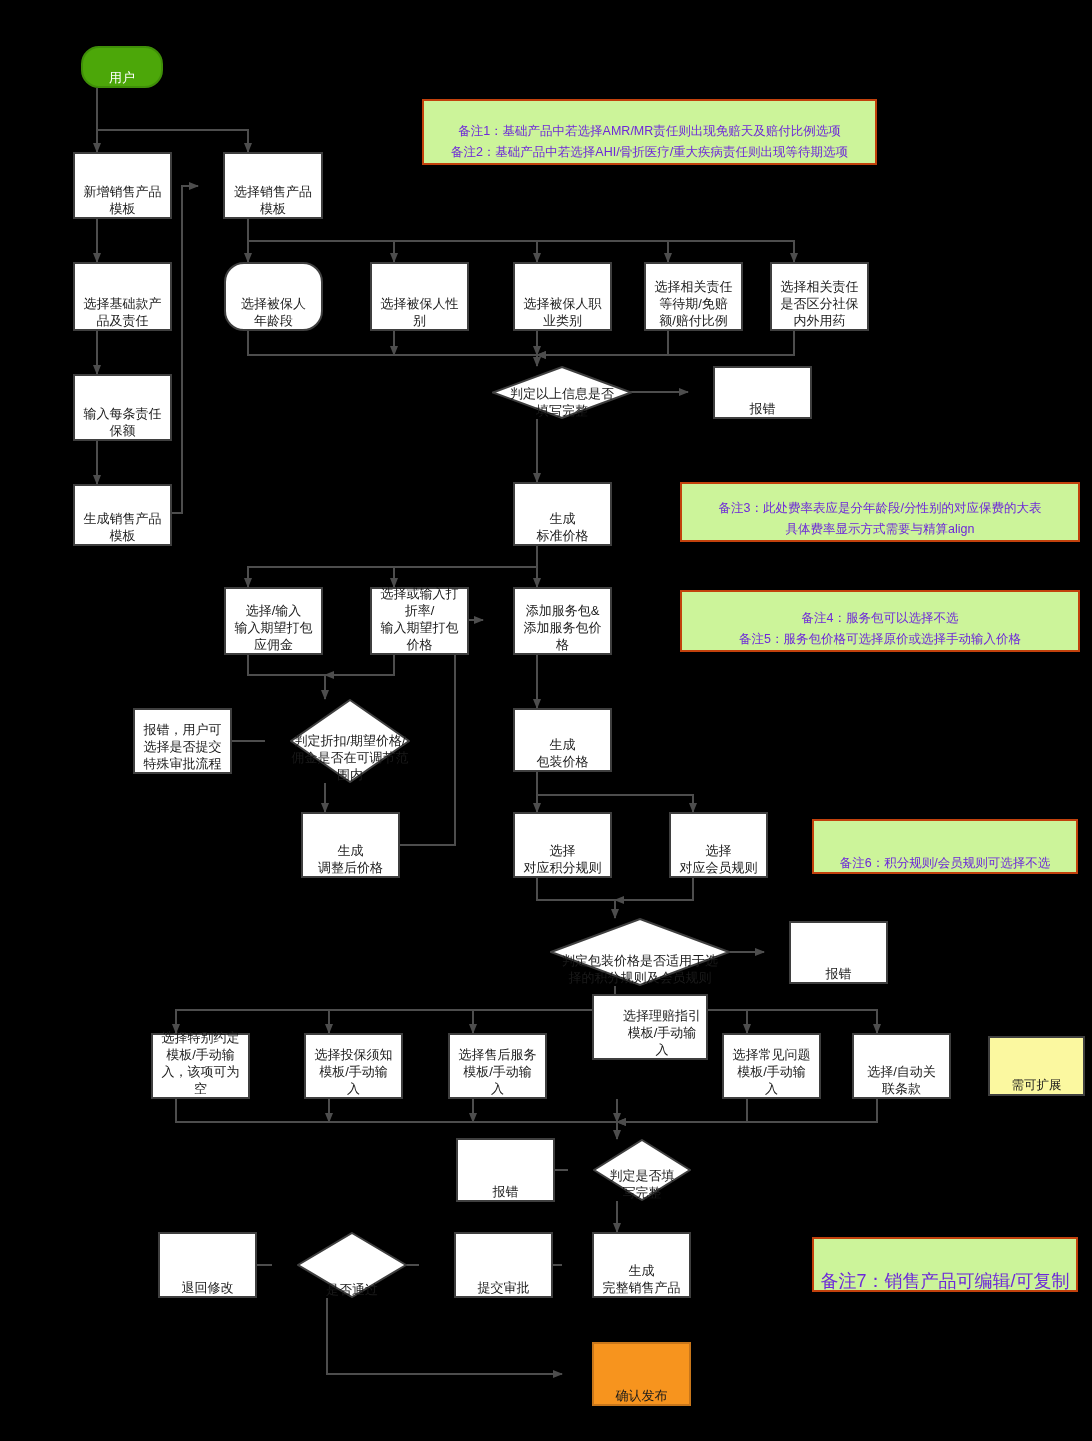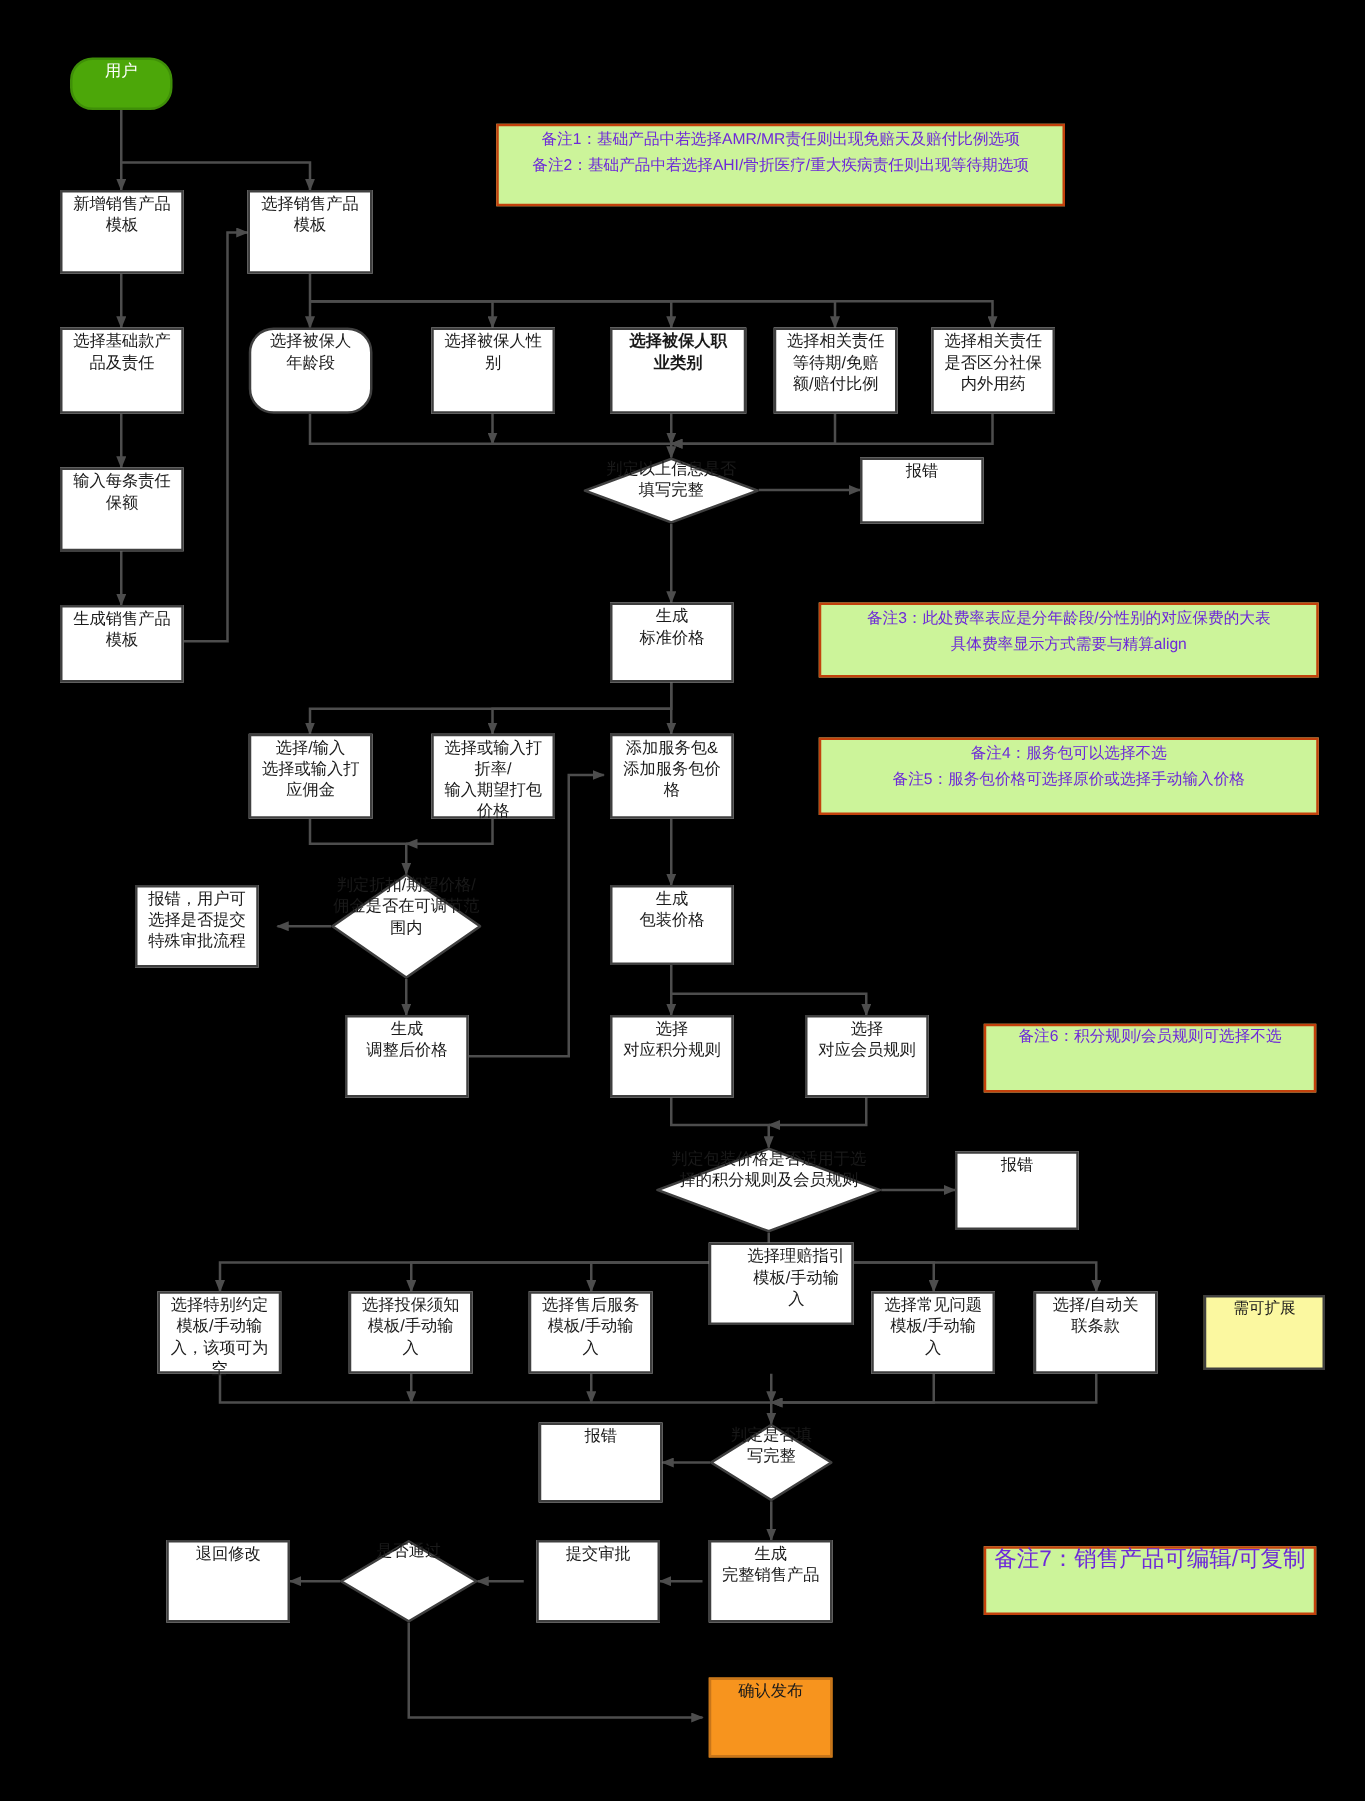--- a/index.html
+++ b/index.html
@@ -1,21 +1,21 @@
 <!DOCTYPE html>
 <html><head>
 <meta charset="utf-8">
 <style>
   html,body{margin:0;padding:0;background:#000;}
   #canvas{position:relative;width:1092px;height:1441px;background:#000;
     font-family:"Liberation Sans","DejaVu Sans",sans-serif;}
   #wires{position:absolute;left:0;top:0;width:1092px;height:1441px;}
-  .node{position:absolute;box-sizing:border-box;display:flex;align-items:flex-start;
+  .node{position:absolute;box-sizing:border-box;display:flex;align-items:flex-end;
     justify-content:center;text-align:center;color:#1a1a1a;font-size:13px;
-    line-height:17px;white-space:pre-line;z-index:3;}
+    line-height:17px;white-space:pre-line;z-index:3;margin-left:25px;}
   .proc{background:#ffffff;border:2px solid #3f3f3f;}
   .term{background:#4ca709;border:2px solid #3f8f08;border-radius:18px;color:#ffffff;}
   .pub{background:#f7941e;border:2px solid #c8761a;color:#1a1a1a;}
   .note{background:#ccf49a;border:2px solid #c2410c;color:#6d28d9;}
   .warn{background:#fbf8a0;border:2px solid #3f3f3f;color:#1a1a1a;}
   .dec{background:transparent;border:none;}
   .dec .dlabel{position:relative;z-index:2;width:150%;}
   .dec svg{position:absolute;left:0;top:0;width:100%;height:100%;z-index:1;}
 </style>
 </head>
@@ -137,21 +137,21 @@
   <div class="node proc" style="left:199px;top:262px;width:99px;height:69px;border-radius:20px;">
     <span>选择被保人
 年龄段</span>
   </div>
 
   <div class="node proc" style="left:345px;top:262px;width:99px;height:69px;">
     <span>选择被保人性
 别</span>
   </div>
 
-  <div class="node proc" style="left:488px;top:262px;width:109px;height:69px;font-weight:bold;">
+  <div class="node proc" style="left:488px;top:262px;width:99px;height:69px;">
     <span>选择被保人职
 业类别</span>
   </div>
 
   <div class="node proc" style="left:619px;top:262px;width:99px;height:69px;">
     <span>选择相关责任
 等待期/免赔
 额/赔付比例</span>
   </div>
 
@@ -173,21 +173,21 @@
     <span>报错</span>
   </div>
 
   <div class="node proc" style="left:488px;top:482px;width:99px;height:64px;">
     <span>生成
 标准价格</span>
   </div>
 
   <div class="node proc" style="left:199px;top:587px;width:99px;height:68px;">
     <span>选择/输入
-选择或输入打
+输入期望打包
 应佣金</span>
   </div>
 
   <div class="node proc" style="left:345px;top:587px;width:99px;height:68px;">
     <span>选择或输入打
 折率/
 输入期望打包
 价格</span>
   </div>
 

